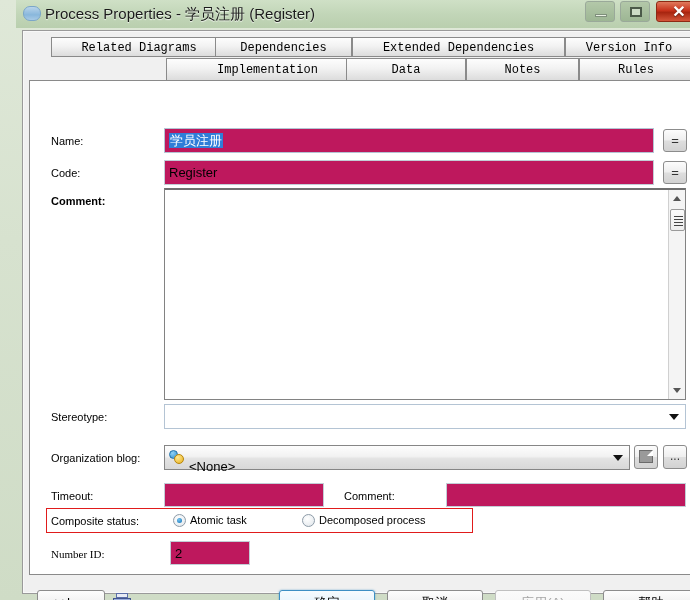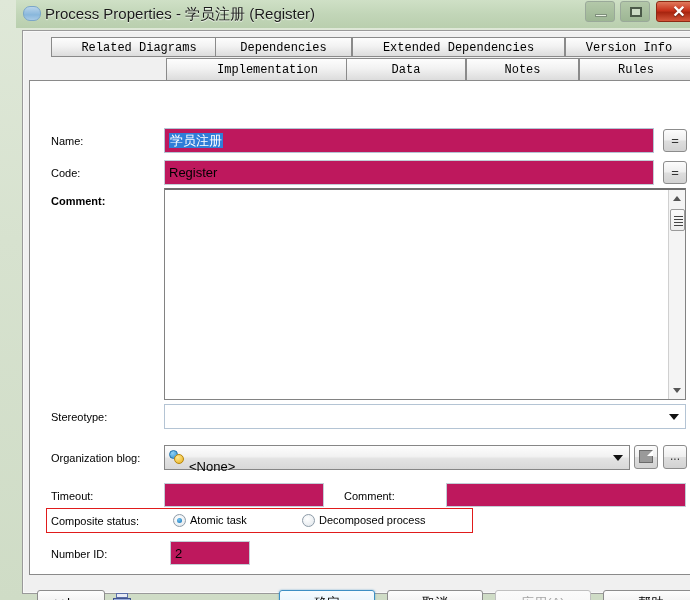--- a/index.html
+++ b/index.html
@@ -275,21 +275,21 @@
 
       <div class="redbox" style="left:16px;top:427px;width:427px;height:25px;"></div>
       <div class="lbl" style="left:21px;top:434px;">Composite status:</div>
 
       <span class="radio on" style="left:143px;top:433px;"></span>
       <div class="lbl" style="left:160px;top:433px;">Atomic task</div>
 
       <span class="radio" style="left:272px;top:433px;"></span>
       <div class="lbl" style="left:289px;top:433px;">Decomposed process</div>
 
-      <div class="lbl" style="left:21px;top:467px;">Number ID:</div>
+      <div class="lbl" style="left:21px;top:467px;font-family:Liberation Serif, serif;">Number ID:</div>
       <div class="fld flat" style="left:140px;top:460px;width:80px;height:24px;">
         <span>2</span>
       </div>
 
     </div>
 
     <div class="botbar">
       <div class="btn less" style="left:8px;top:13px;width:68px;">&lt;&lt; Less</div>
 
       <div class="printer" style="left:84px;top:16px;">

